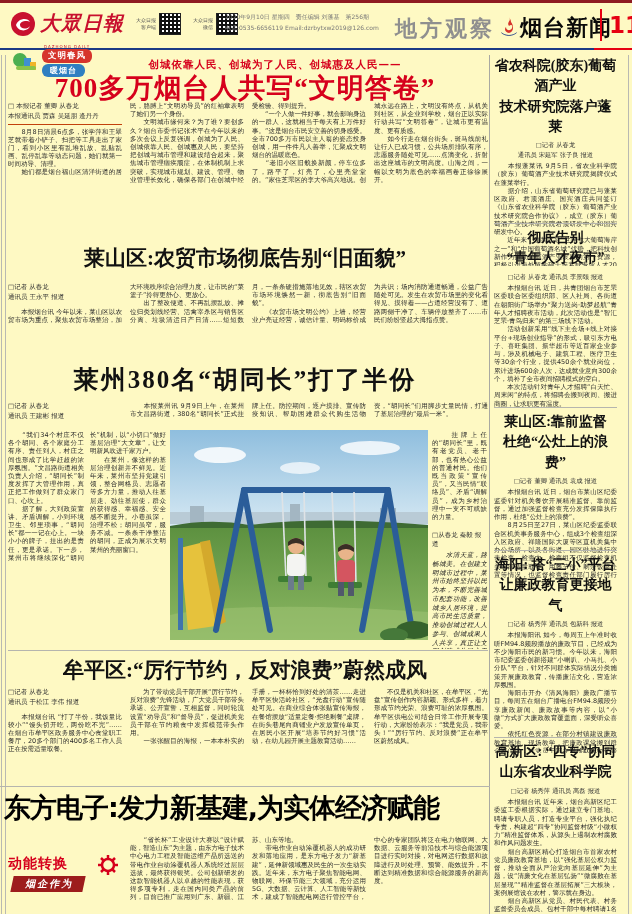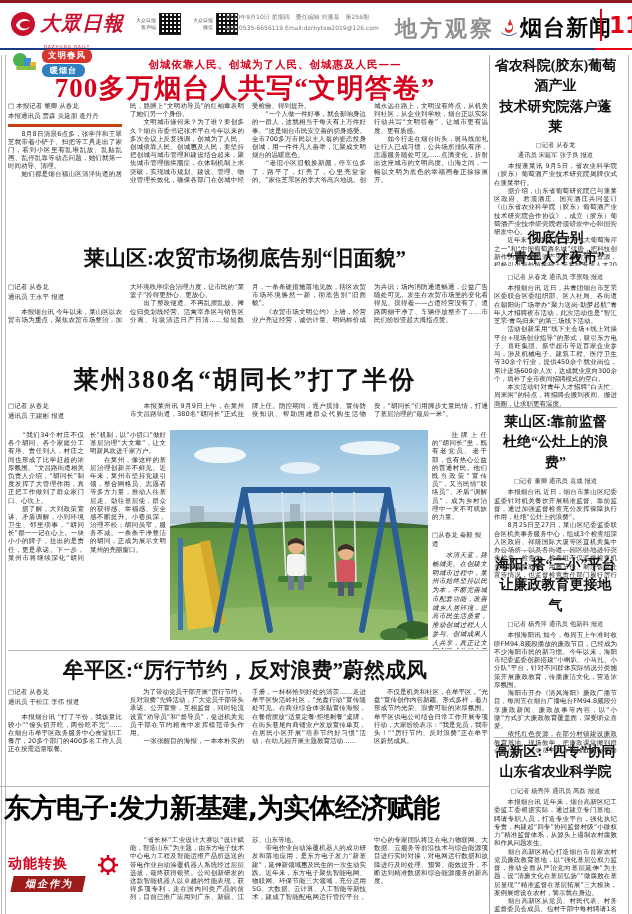--- a/index.html
+++ b/index.html
@@ -1,16 +1,16 @@
 <!DOCTYPE html>
 <html><head>
 <meta charset="utf-8">
 <style>
   html,body{margin:0;padding:0;background:#e8e8e4;}
-  .page{position:relative;width:632px;height:914px;background:#ffffff;overflow:hidden;
+  .page{position:relative;width:632px;height:914px;background:#fef9c3;overflow:hidden;
         font-family:"DejaVu Sans","Liberation Sans",sans-serif;color:#222;}
   .abs{position:absolute;}
   .topline{left:0;top:0;width:632px;height:3px;background:#8e1b21;}
   
   .mast-logo{left:10px;top:10px;display:flex;align-items:center;gap:4px;}
   .brand-name{color:#c8102e;font-family:"Liberation Serif","DejaVu Serif",serif;
               font-weight:bold;font-size:20px;letter-spacing:1px;font-style:italic;}
   .brand-sub{position:absolute;left:34px;top:34px;color:#c8102e;font-size:4px;letter-spacing:1px;}
   .qr-group{display:flex;align-items:center;gap:3px;margin-left:8px;}
   .qr-label{font-size:5px;color:#555;line-height:1.3;text-align:right;white-space:pre-line;}
@@ -35,21 +35,21 @@
   .kicker{color:#d6001c;font-weight:bold;font-size:10.5px;letter-spacing:1px;text-align:center;}
   .headline{font-family:"Liberation Serif","DejaVu Serif",serif;font-weight:900;text-align:center;}
   .h-lead{color:#d6001c;font-size:27px;letter-spacing:1px;}
   .h-black21{color:#111;font-size:21px;}
   .h-black25{color:#111;font-size:25px;letter-spacing:2px;}
   .h-heavy{color:#000;font-size:27px;font-weight:900;letter-spacing:-1px;text-align:left;
            font-family:"DejaVu Sans","Liberation Sans",sans-serif;}
   .cols4{column-count:4;column-gap:8px;}
   .cols2{column-count:2;column-gap:6px;}
   .byline{font-size:6.5px;color:#333;line-height:1.5;white-space:pre-line;margin-bottom:3px;
-          border-bottom:3px solid #c2410c;padding-bottom:2px;}
+          border-bottom:1px solid #c2410c;padding-bottom:2px;}
   .byline.nb{border-bottom:none;}
   .body-text{font-size:6.5px;color:#2b2b2b;line-height:1.26;text-align:justify;white-space:pre-line;}
   .clip{overflow:hidden;}
   
   .cm-badge{left:10px;top:48px;display:flex;align-items:center;gap:2px;}
   .cm-txt{display:flex;flex-direction:column;gap:1px;}
   .cm-red{background:#d6342c;color:#fff;font-size:8.5px;font-weight:bold;border-radius:6px;
           padding:1px 6px;letter-spacing:1px;}
   .cm-blue{background:#2f7fc1;color:#fff;font-size:8px;font-weight:bold;border-radius:6px;
            padding:1px 8px;align-self:flex-start;letter-spacing:1px;}

